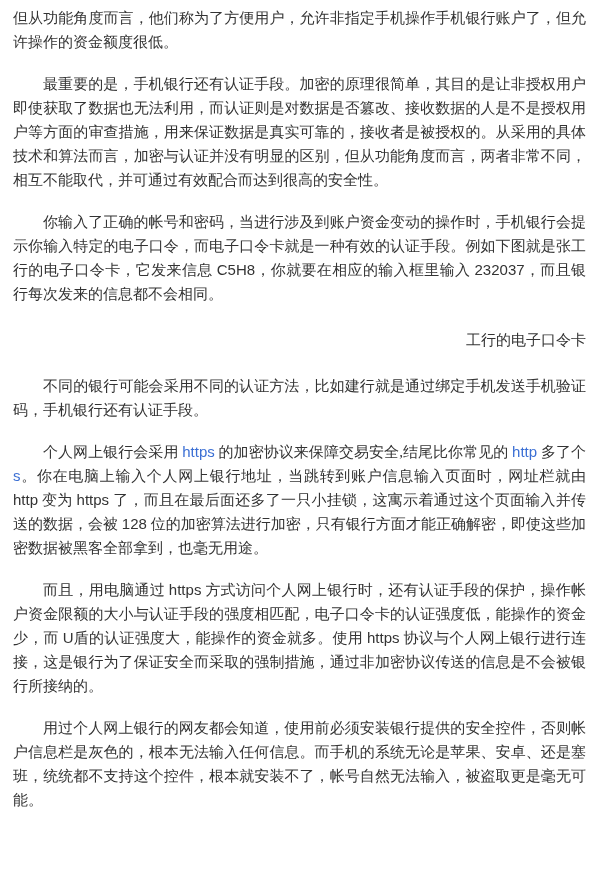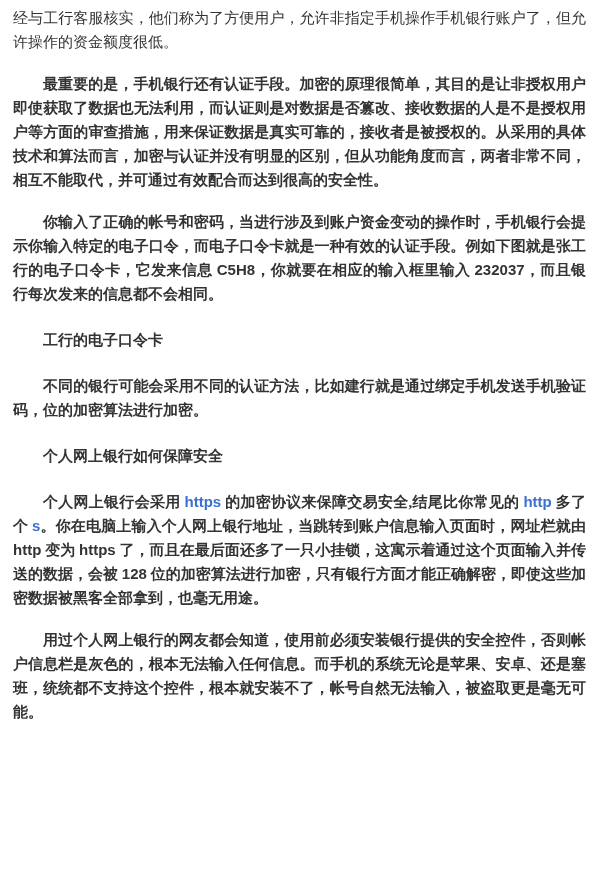--- a/index.html
+++ b/index.html
@@ -17,46 +17,45 @@
     font-size: 15px;
     line-height: 24px;
     color: #333333;
     text-align: justify;
   }
   .para {
     margin: 0 0 18px 0;
   }
   .para.indent {
     text-indent: 2em;
-    font-weight: bold;
   }
   .heading {
     font-size: 15px;
-    font-weight: bold;
+    font-weight: normal;
     margin: 22px 0;
     text-indent: 2em;
-    text-align: left;
+    text-align: right;
   }
   .latin {
     font-family: "Liberation Sans", "DejaVu Sans", sans-serif;
   }
   .link {
     color: var(--link-color, #3b6fd4);
     text-decoration: none;
     font-family: "Liberation Sans", "DejaVu Sans", sans-serif;
     cursor: pointer;
   }
 </style>
 </head>
 <body style="background: rgb(255, 255, 255);">
 
 <main class="page">
   <article class="doc" style="color: rgb(51, 51, 51);">
-      <p class="para"><span>经与工行客服核实，他们称为了方便用户，允许非指定手机操作手机银行账户了，但允许操作的资金额度很低。</span></p>
+      <p class="para"><span>但从功能角度而言，他们称为了方便用户，允许非指定手机操作手机银行账户了，但允许操作的资金额度很低。</span></p>
       <p class="para indent"><span>最重要的是，手机银行还有认证手段。加密的原理很简单，其目的是让非授权用户即使获取了数据也无法利用，而认证则是对数据是否篡改、接收数据的人是不是授权用户等方面的审查措施，用来保证数据是真实可靠的，接收者是被授权的。从采用的具体技术和算法而言，加密与认证并没有明显的区别，但从功能角度而言，两者非常不同，相互不能取代，并可通过有效配合而达到很高的安全性。</span></p>
       <p class="para indent"><span>你输入了正确的帐号和密码，当进行涉及到账户资金变动的操作时，手机银行会提示你输入特定的电子口令，而电子口令卡就是一种有效的认证手段。例如下图就是张工行的电子口令卡，它发来信息 <span class="latin">C5H8</span>，你就要在相应的输入框里输入 <span class="latin">232037</span>，而且银行每次发来的信息都不会相同。</span></p>
       <h3 class="heading">工行的电子口令卡</h3>
-      <p class="para indent"><span>不同的银行可能会采用不同的认证方法，比如建行就是通过绑定手机发送手机验证码，位的加密算法进行加密。</span></p>
-      <h3 class="heading">个人网上银行如何保障安全</h3>
+      <p class="para indent"><span>不同的银行可能会采用不同的认证方法，比如建行就是通过绑定手机发送手机验证码，手机银行还有认证手段。</span></p>
       <p class="para indent"><span>个人网上银行会采用 </span><a class="link">https</a><span> 的加密协议来保障交易安全,结尾比你常见的 </span><a class="link">http</a><span> 多了个 </span><a class="link">s</a><span>。你在电脑上输入个人网上银行地址，当跳转到账户信息输入页面时，网址栏就由 <span class="latin">http</span> 变为 <span class="latin">https</span> 了，而且在最后面还多了一只小挂锁，这寓示着通过这个页面输入并传送的数据，会被 <span class="latin">128</span> 位的加密算法进行加密，只有银行方面才能正确解密，即使这些加密数据被黑客全部拿到，也毫无用途。</span></p>
+      <p class="para indent"><span>而且，用电脑通过 <span class="latin">https</span> 方式访问个人网上银行时，还有认证手段的保护，操作帐户资金限额的大小与认证手段的强度相匹配，电子口令卡的认证强度低，能操作的资金少，而 <span class="latin">U</span>盾的认证强度大，能操作的资金就多。使用 <span class="latin">https</span> 协议与个人网上银行进行连接，这是银行为了保证安全而采取的强制措施，通过非加密协议传送的信息是不会被银行所接纳的。</span></p>
       <p class="para indent"><span>用过个人网上银行的网友都会知道，使用前必须安装银行提供的安全控件，否则帐户信息栏是灰色的，根本无法输入任何信息。而手机的系统无论是苹果、安卓、还是塞班，统统都不支持这个控件，根本就安装不了，帐号自然无法输入，被盗取更是毫无可能。</span></p>
     </article>
 </main>
 
 </body></html>

